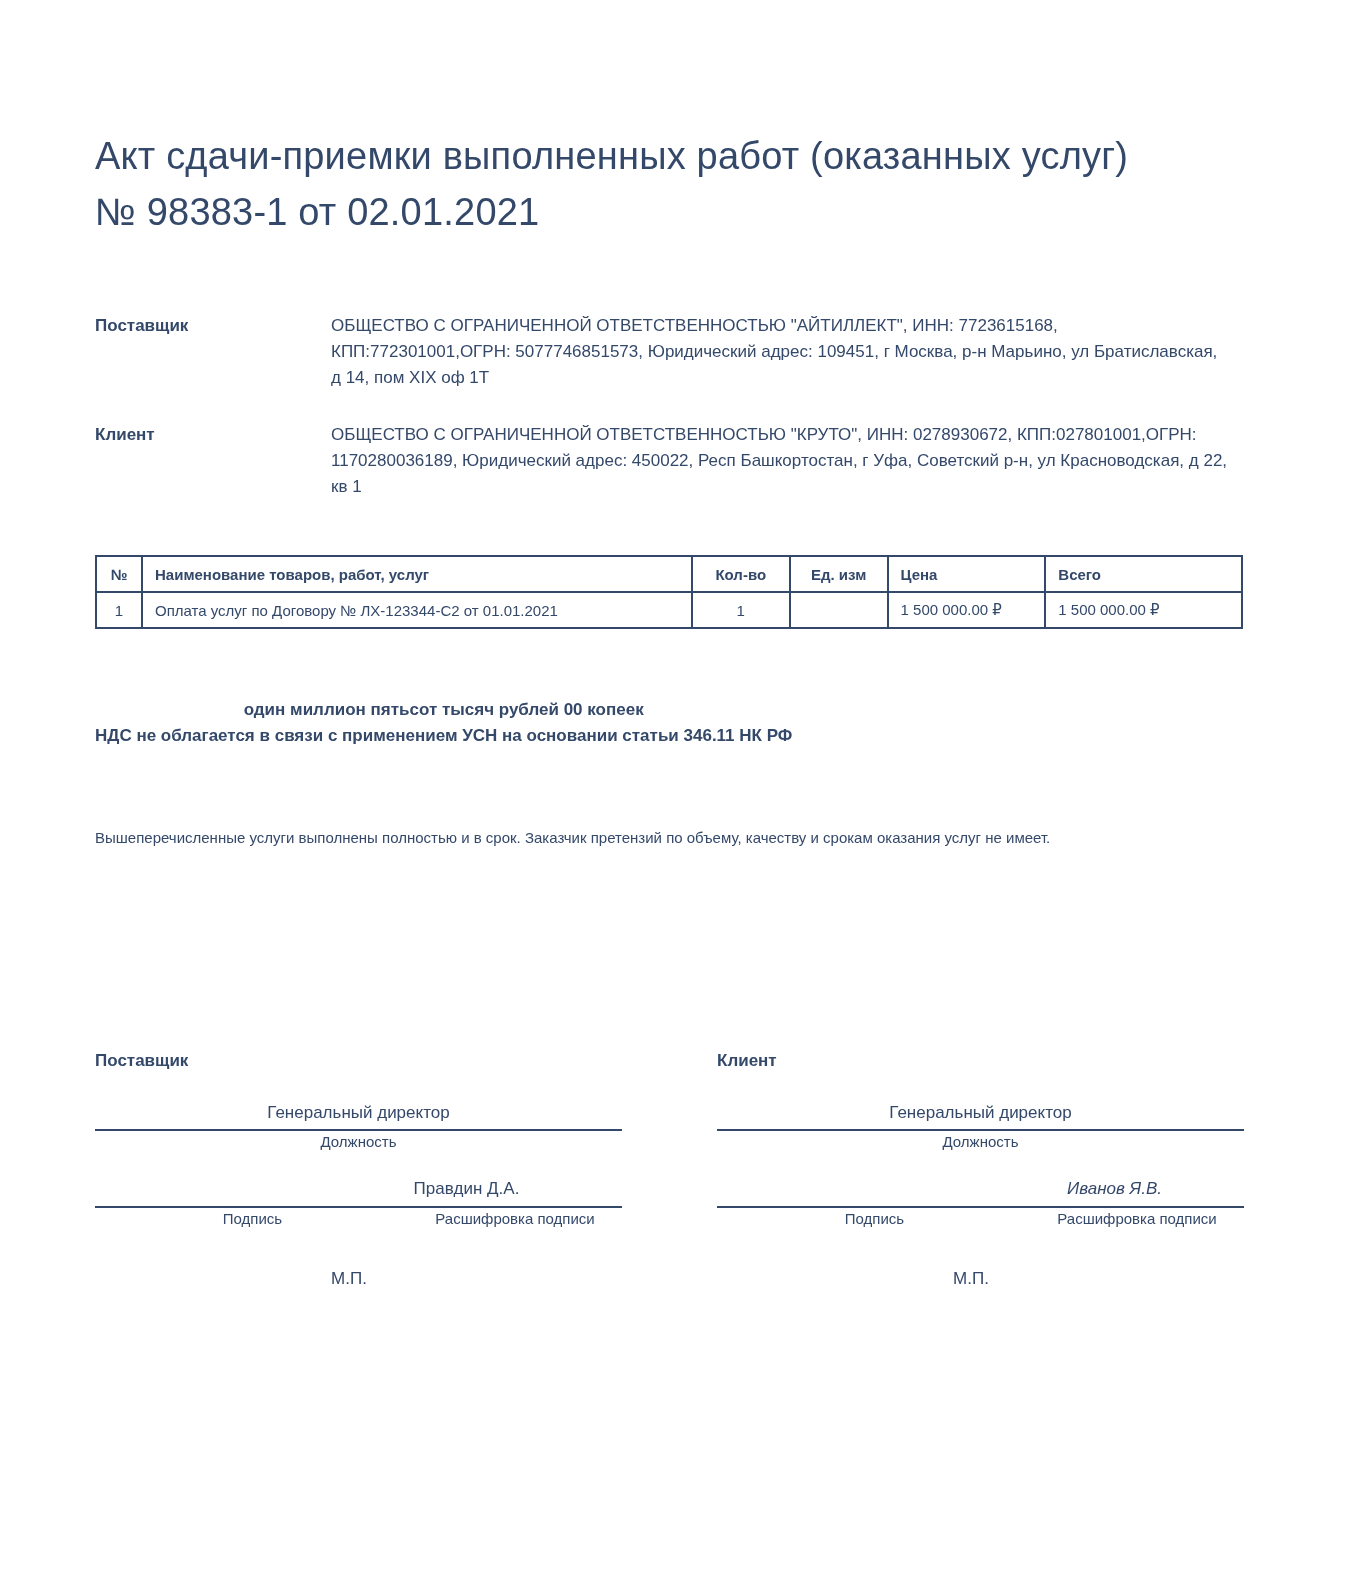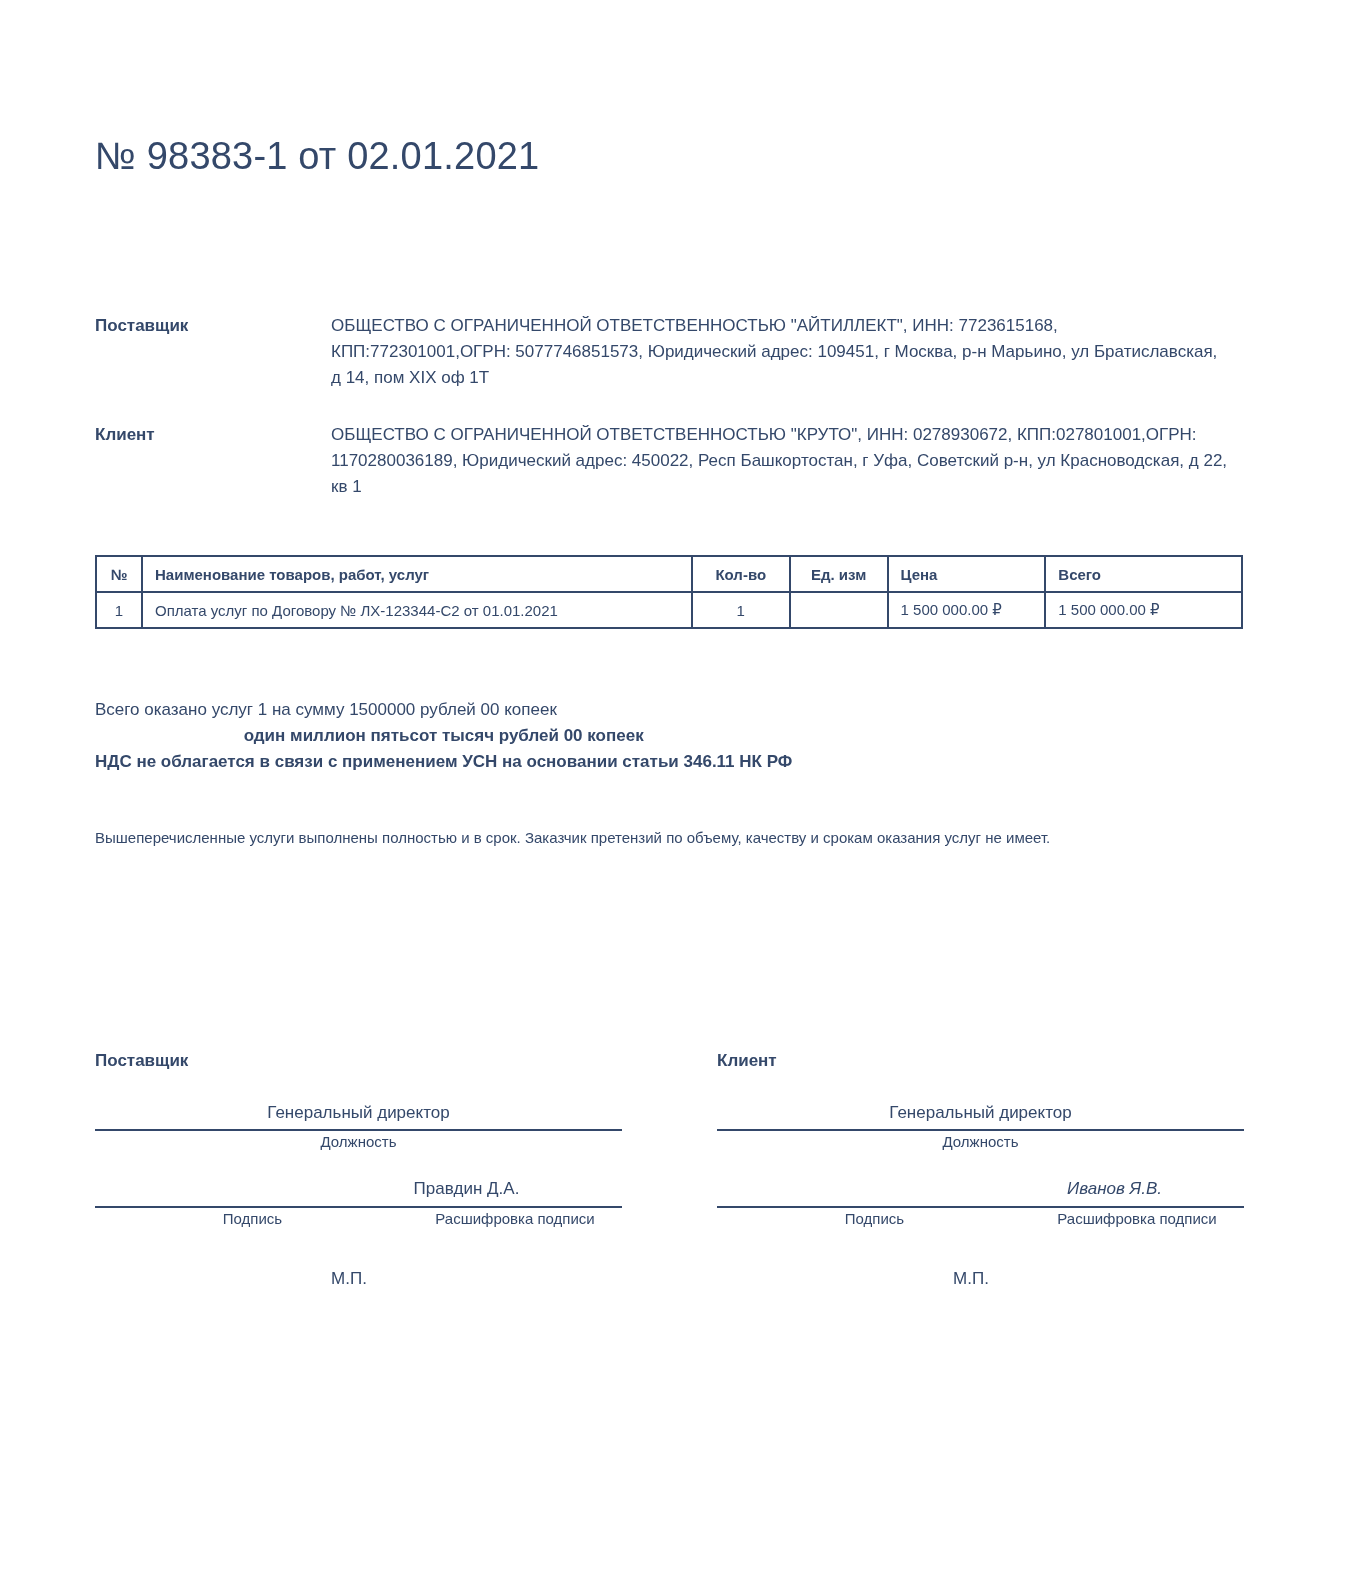--- a/index.html
+++ b/index.html
@@ -51,20 +51,21 @@
   .sig .sign-cap { position: absolute; top: 161px; left: 80px; width: 155px; text-align: center; font-size: 15px; line-height: 20px; }
   .sig .dec-cap { position: absolute; top: 161px; left: 315px; width: 210px; text-align: center; font-size: 15px; line-height: 20px; }
   .sig .stamp { position: absolute; top: 218px; left: 200px; width: 108px; text-align: center; line-height: 26px; }
 </style>
 </head>
 <body>
 
 <div class="page">
 
   <div class="title">
+    <div>Акт сдачи-приемки выполненных работ (оказанных услуг)</div>
     <div>№ 98383-1 от 02.01.2021</div>
   </div>
 
   <div class="party party-supplier">
     <div class="lbl">Поставщик</div>
     <div class="val">ОБЩЕСТВО С ОГРАНИЧЕННОЙ ОТВЕТСТВЕННОСТЬЮ "АЙТИЛЛЕКТ", ИНН: 7723615168, КПП:772301001,ОГРН: 5077746851573, Юридический адрес: 109451, г Москва, р-н Марьино, ул Братиславская, д 14, пом XIX оф 1Т</div>
   </div>
 
   <div class="party party-client">
     <div class="lbl">Клиент</div>
@@ -96,21 +97,20 @@
         <td>Оплата услуг по Договору № ЛХ-123344-С2 от 01.01.2021</td>
         <td class="c">1</td>
         <td class="c"></td>
         <td class="r">1 500 000.00 ₽</td>
         <td class="r">1 500 000.00 ₽</td>
       </tr>
     </tbody>
   </table>
 
   <div class="summary">
-    <div>Всего оказано услуг 1 на сумму 1500000 рублей 00 копеек</div>
     <div class="b">один миллион пятьсот тысяч рублей 00 копеек</div>
     <div class="b">НДС не облагается в связи с применением УСН на основании статьи 346.11 НК РФ</div>
   </div>
 
   <div class="note">Вышеперечисленные услуги выполнены полностью и в срок. Заказчик претензий по объему, качеству и срокам оказания услуг не имеет.</div>
 
   <div class="sig sig-supplier">
     <div class="head">Поставщик</div>
     <div class="pos-val">Генеральный директор</div>
     <div class="line l1"></div>

